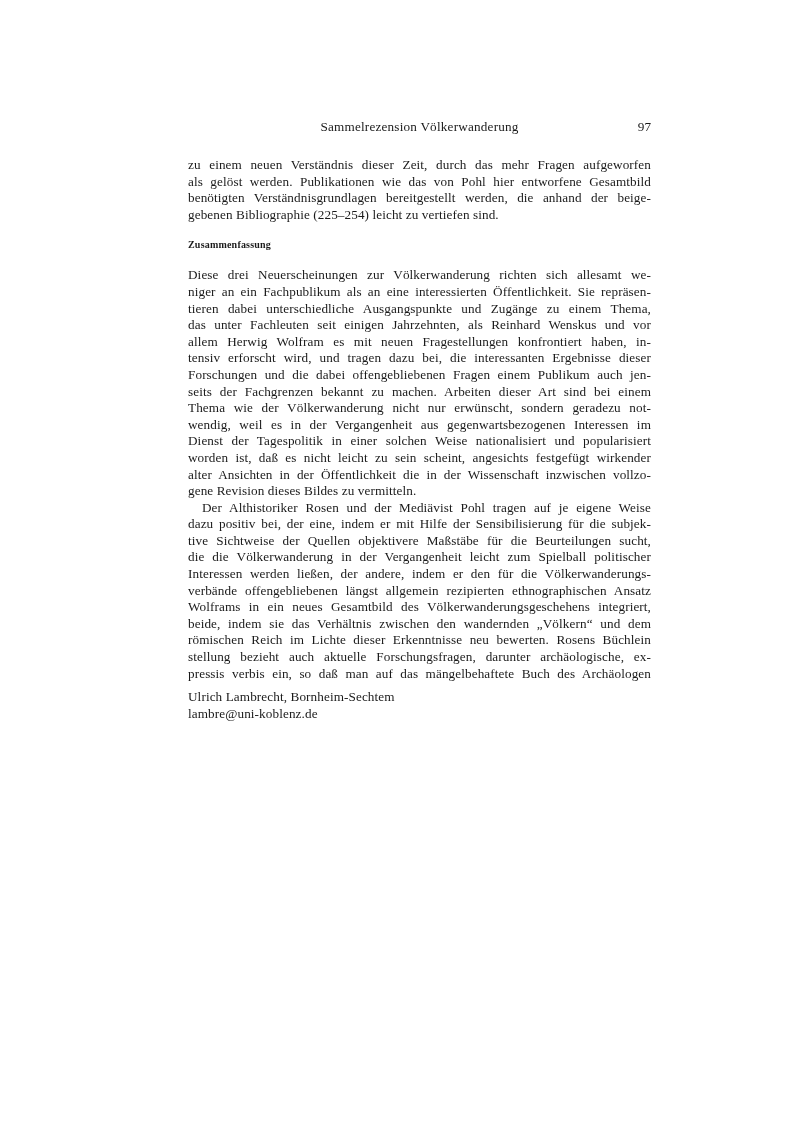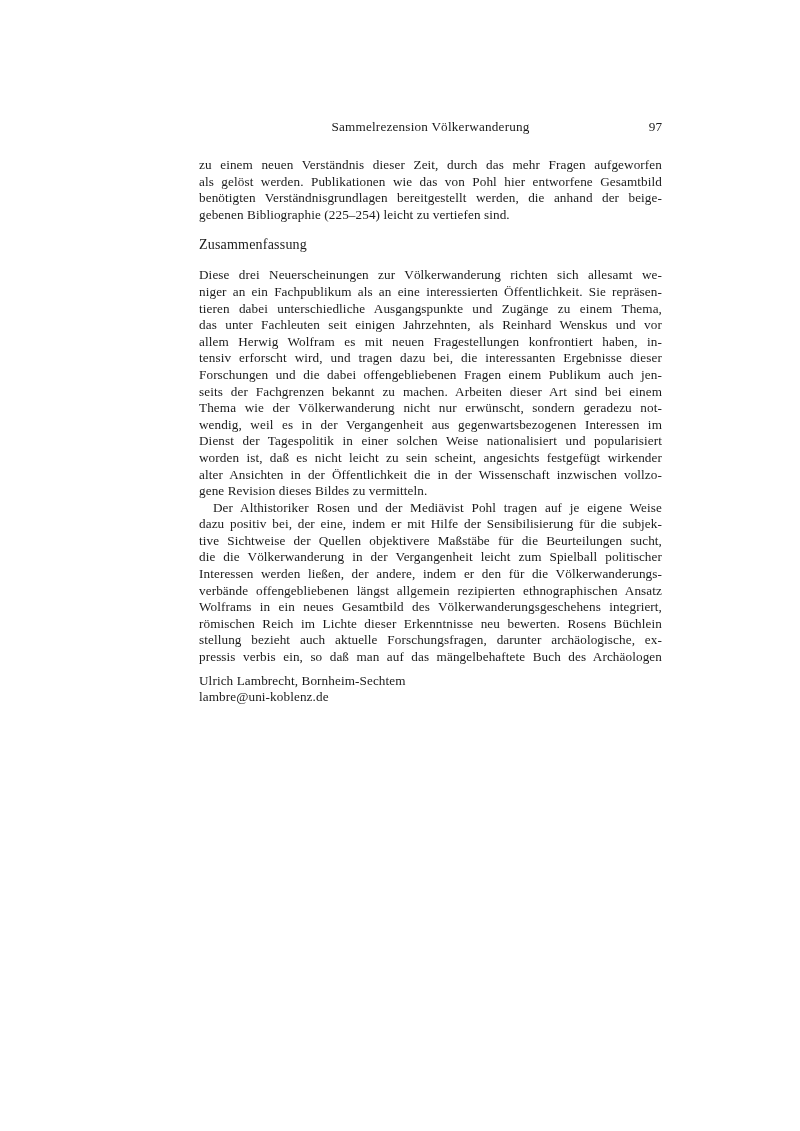--- a/index.html
+++ b/index.html
@@ -8,21 +8,20 @@
     background: #ffffff;
   }
   .page {
     position: relative;
     width: 660px;
     height: 1131px;
     background: #ffffff;
     color: #1a1a1a;
     font-family: "Liberation Serif", "DejaVu Serif", serif;
     overflow: hidden;
-    margin-left: 11px;
   }
   .running-head {
     position: absolute;
     left: 188px;
     top: 119px;
     width: 463px;
     height: 17px;
     font-size: 13.2px;
     line-height: 16px;
   }
@@ -53,23 +52,23 @@
   }
   .tline-last {
     text-align-last: left;
     -moz-text-align-last: left;
   }
   .tline-indent {
     text-indent: 14px;
   }
   .section-heading {
     margin: 13px 0 14px 0;
-    font-size: 14px;
+    font-size: 10px;
     line-height: 17px;
-    font-weight: normal;
+    font-weight: bold;
     letter-spacing: 0.2px;
   }
   .para {
     margin: 0;
     padding: 0;
   }
   .signature {
     margin-top: 7px;
   }
 </style>
@@ -112,20 +111,21 @@
       </section>
 
     <section class="para">
         <div class="tline tline-indent">Der Althistoriker Rosen und der Mediävist Pohl tragen auf je eigene Weise</div>
         <div class="tline">dazu positiv bei, der eine, indem er mit Hilfe der Sensibilisierung für die subjek-</div>
         <div class="tline">tive Sichtweise der Quellen objektivere Maßstäbe für die Beurteilungen sucht,</div>
         <div class="tline">die die Völkerwanderung in der Vergangenheit leicht zum Spielball politischer</div>
         <div class="tline">Interessen werden ließen, der andere, indem er den für die Völkerwanderungs-</div>
         <div class="tline">verbände offengebliebenen längst allgemein rezipierten ethnographischen Ansatz</div>
         <div class="tline">Wolframs in ein neues Gesamtbild des Völkerwanderungsgeschehens integriert,</div>
+        <div class="tline">beide, indem sie das Verhältnis zwischen den wandernden „Völkern“ und dem</div>
         <div class="tline">römischen Reich im Lichte dieser Erkenntnisse neu bewerten. Rosens Büchlein</div>
         <div class="tline">stellung bezieht auch aktuelle Forschungsfragen, darunter archäologische, ex-</div>
         <div class="tline">pressis verbis ein, so daß man auf das mängelbehaftete Buch des Archäologen</div>
       </section>
 
     <div class="signature">
       <div>Ulrich Lambrecht, Bornheim-Sechtem</div>
       <div>lambre@uni-koblenz.de</div>
     </div>
 

